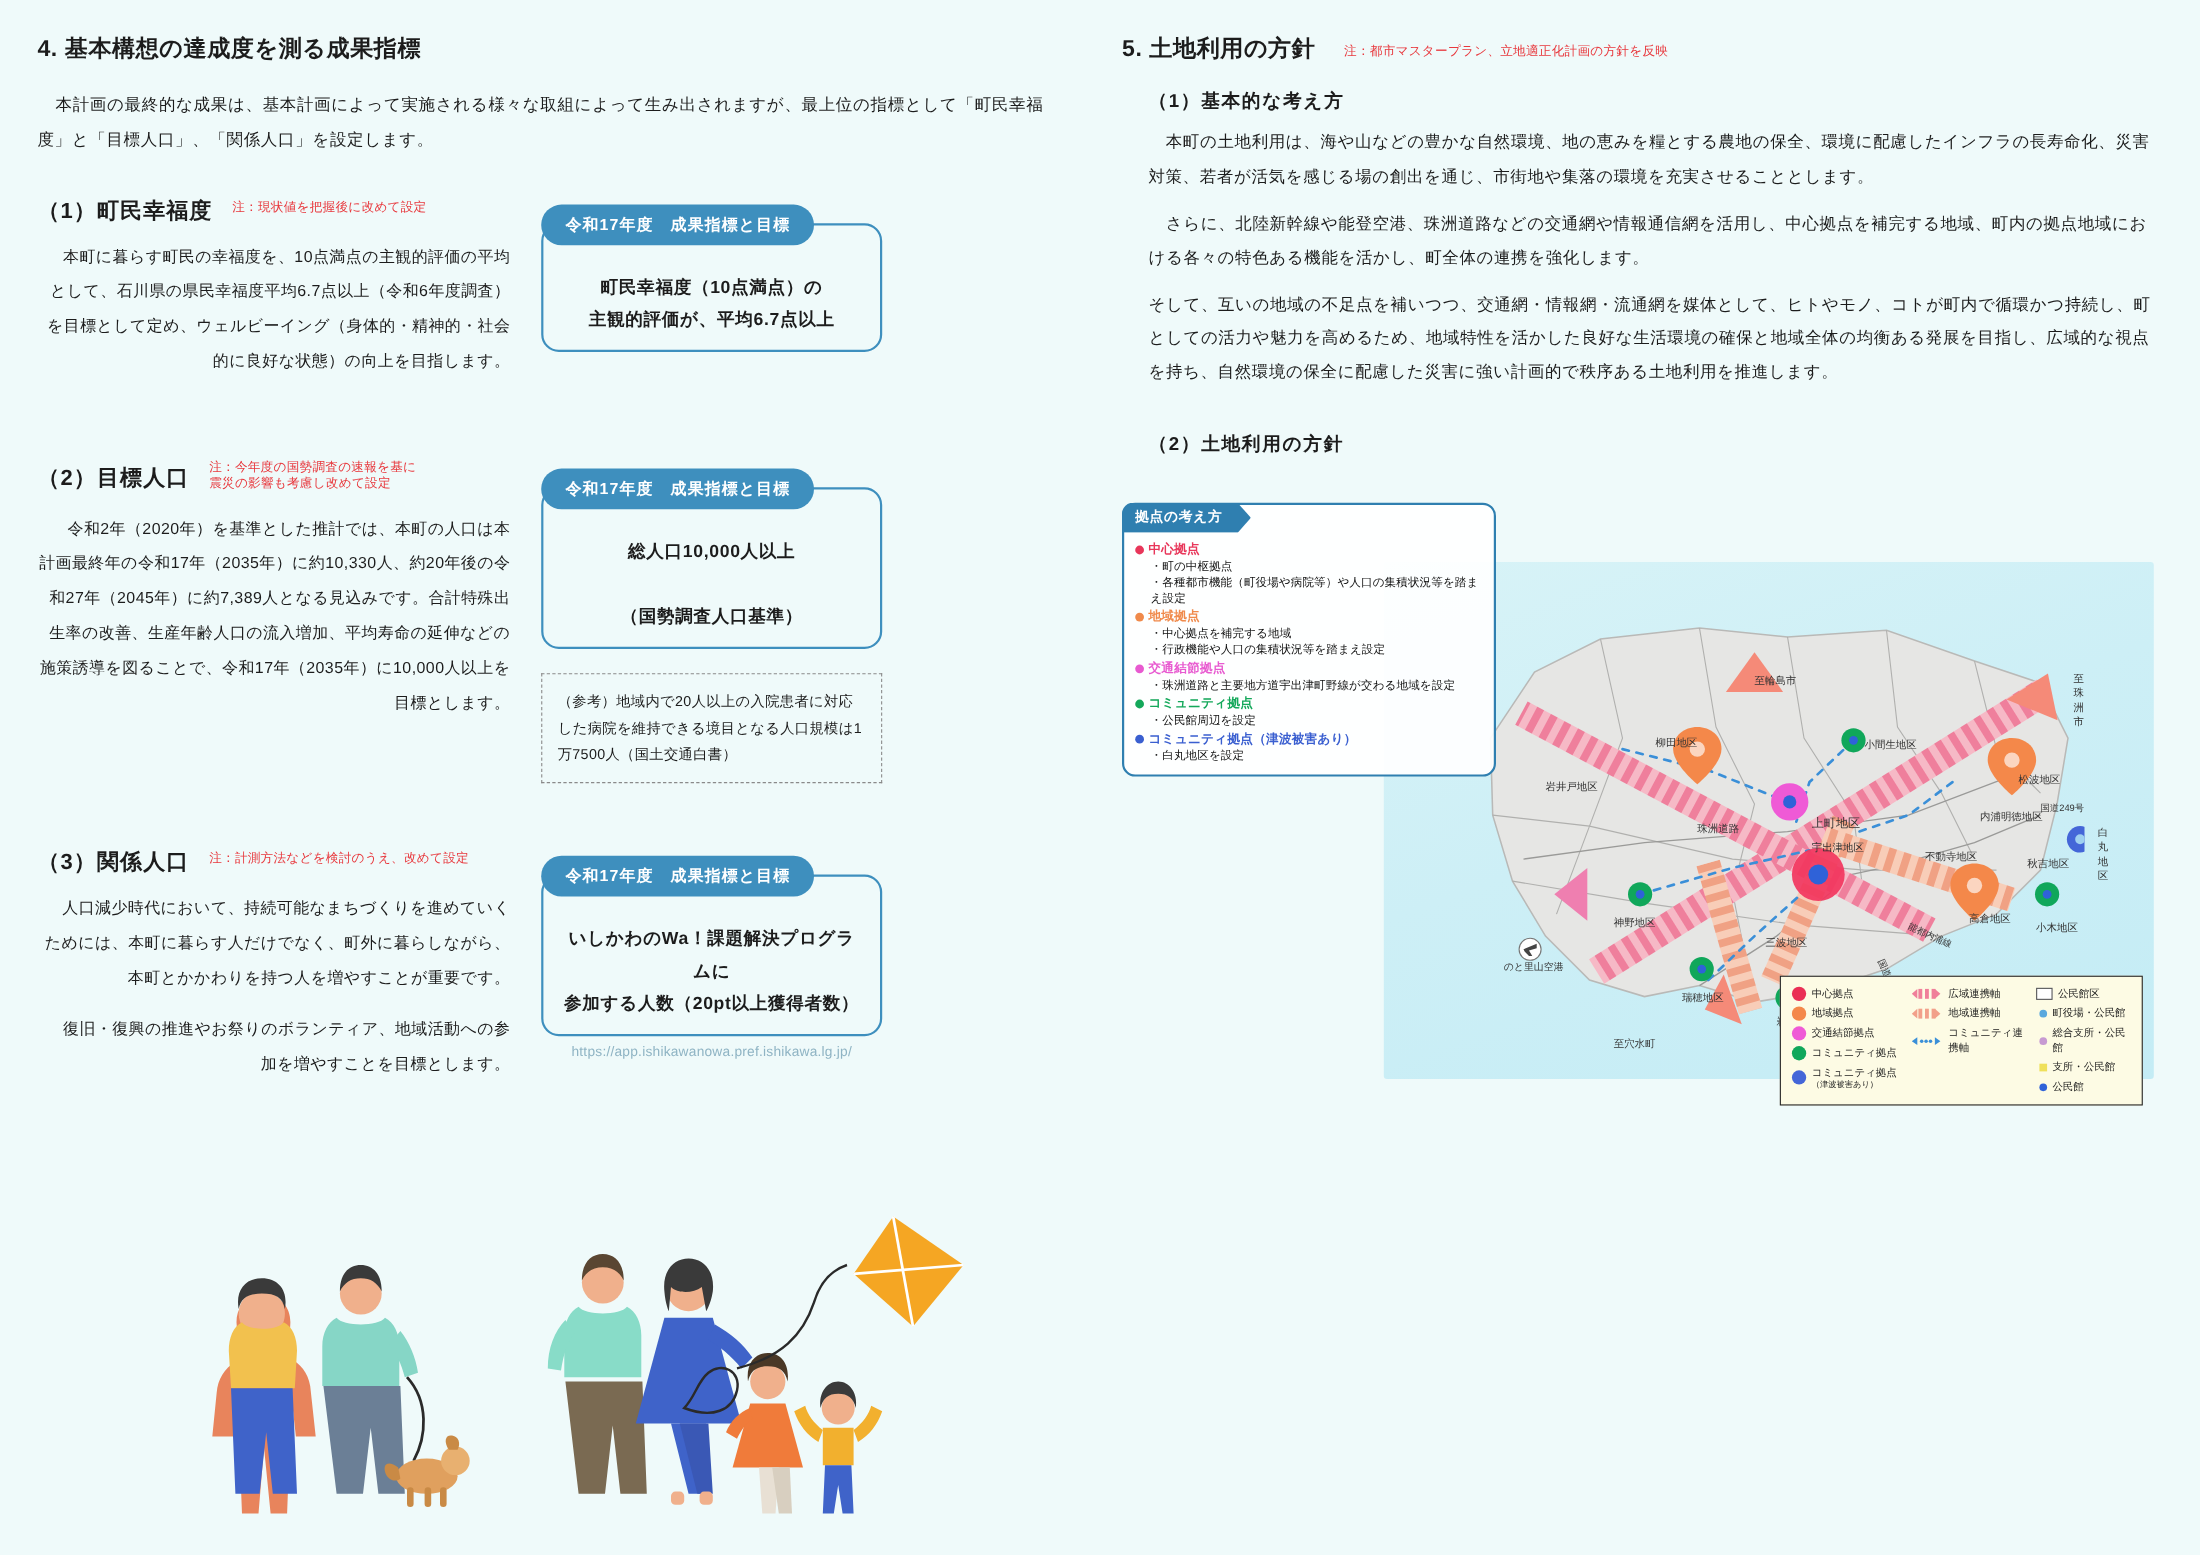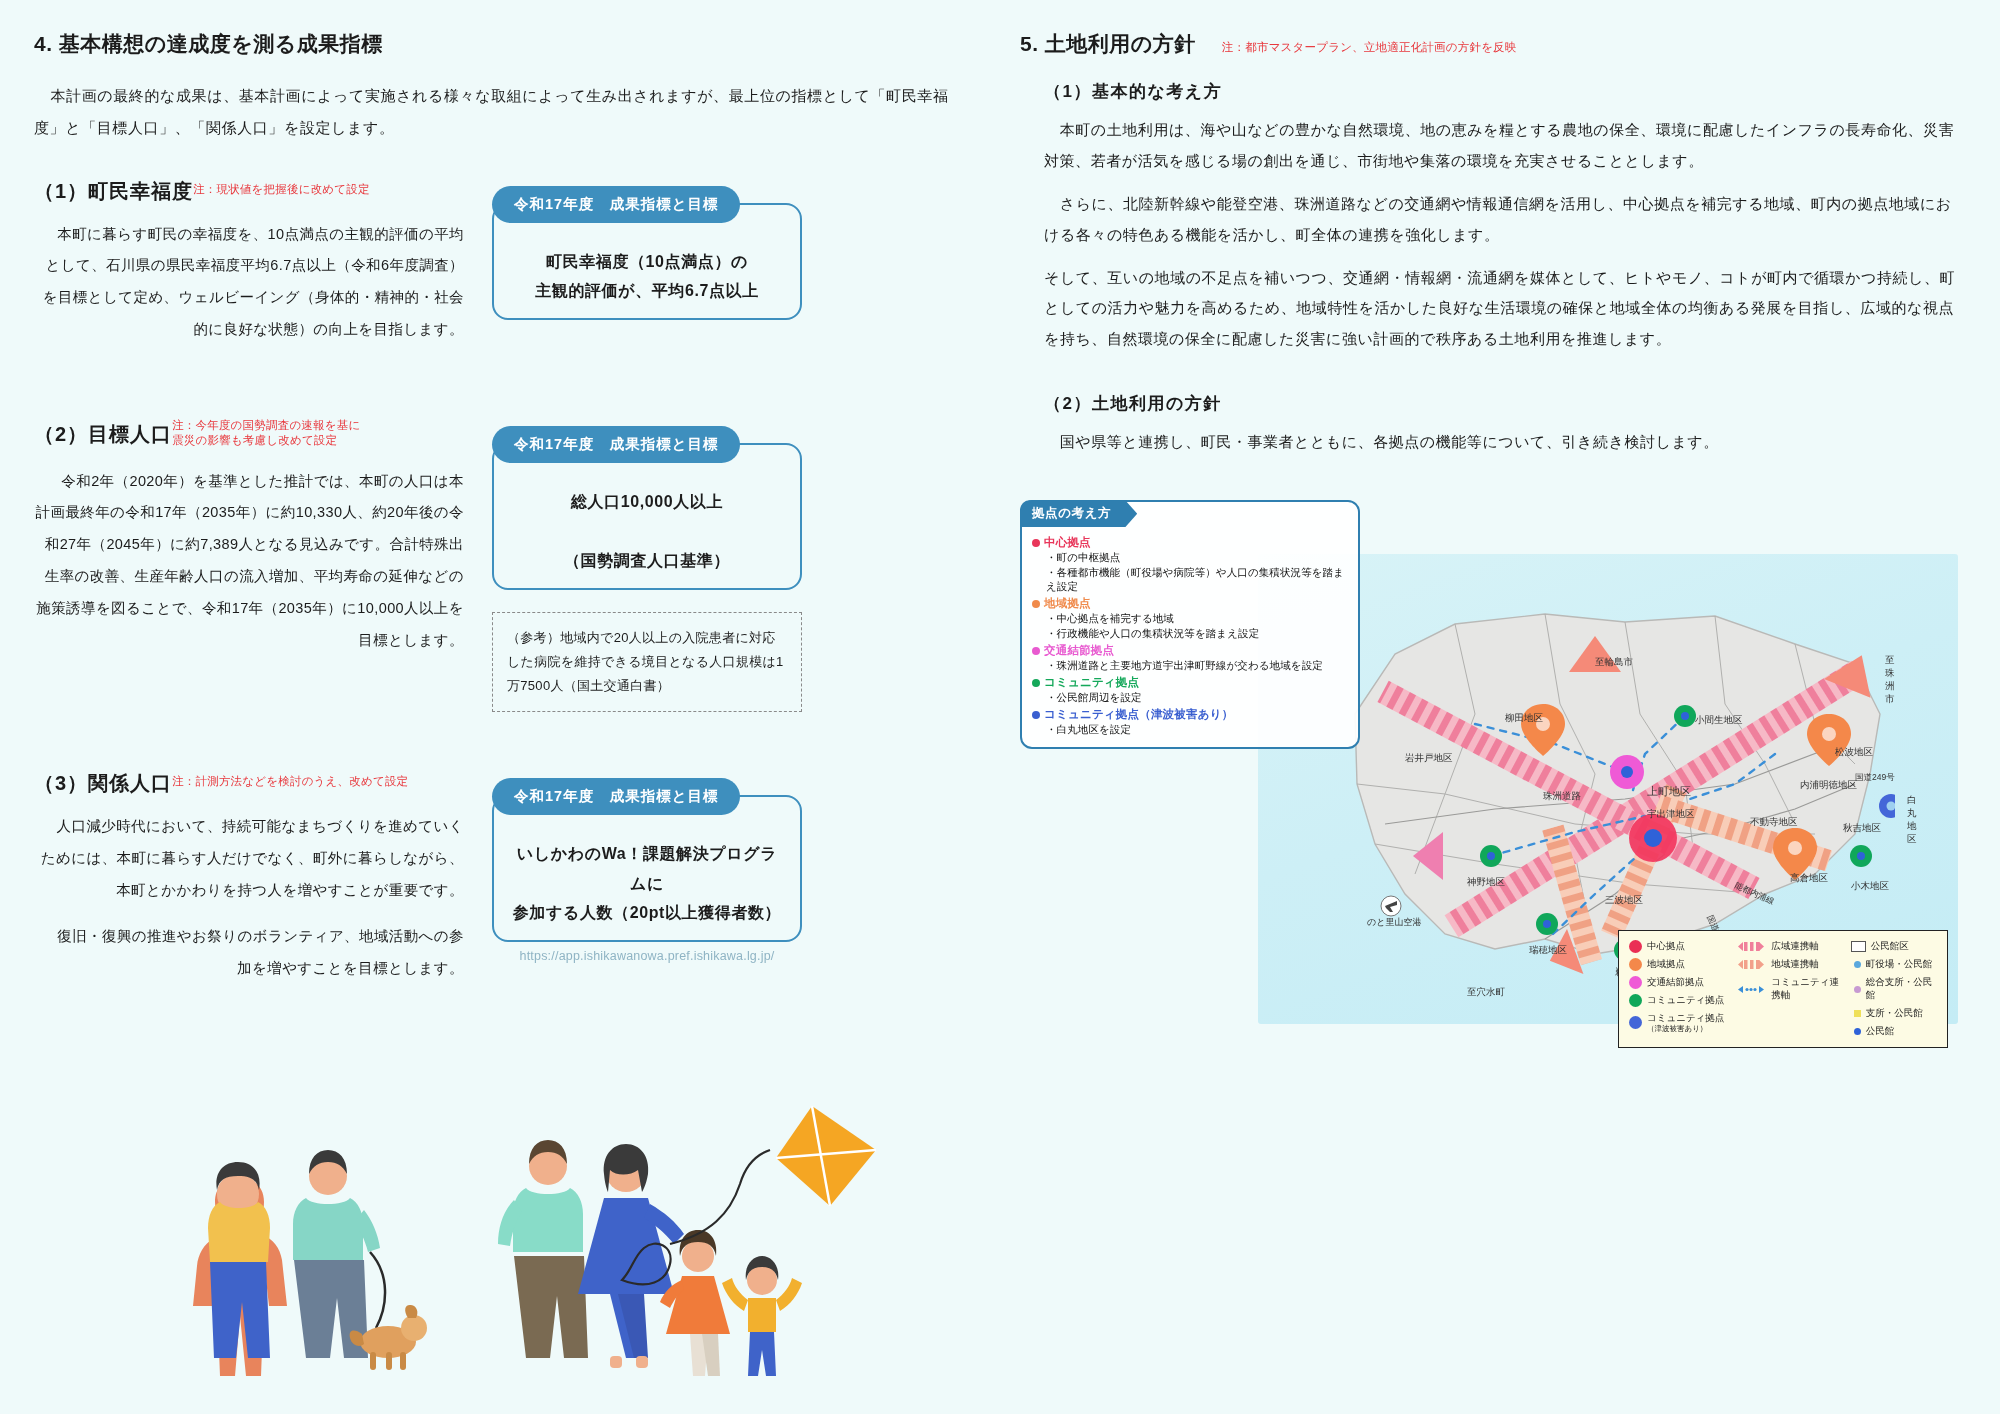--- a/index.html
+++ b/index.html
@@ -29,21 +29,21 @@
     white-space:pre-line;
   }
   .lead{
     font-size:15px;line-height:2.12;margin:22px 0 0 0;
     letter-spacing:.6px;
   }
   .lead.indent{text-indent:1.1em;}
 
   .sub-head{
     font-size:20px;font-weight:bold;letter-spacing:1px;
-    display:flex;align-items:center;
+    display:flex;align-items:center;gap:18px;
     margin:0;
   }
   .sub-head .sh-txt{white-space:nowrap;}
 
   
   .block{position:relative;}
   .body-col{width:430px;}
   .body-col p{
     font-size:14.5px;line-height:2.2;margin:14px 0 0 0;letter-spacing:.4px;
   }
@@ -309,21 +309,20 @@
       <span class="note-red">注：都市マスタープラン、立地適正化計画の方針を反映</span>
     </h1>
 
     <div style="padding-left:24px;">
       <h2 class="r-sub-head" style="margin-top:22px;">（1）基本的な考え方</h2>
       <p class="r-para ind">本町の土地利用は、海や山などの豊かな自然環境、地の恵みを糧とする農地の保全、環境に配慮したインフラの長寿命化、災害対策、若者が活気を感じる場の創出を通じ、市街地や集落の環境を充実させることとします。</p>
       <p class="r-para ind">さらに、北陸新幹線や能登空港、珠洲道路などの交通網や情報通信網を活用し、中心拠点を補完する地域、町内の拠点地域における各々の特色ある機能を活かし、町全体の連携を強化します。</p>
       <p class="r-para">そして、互いの地域の不足点を補いつつ、交通網・情報網・流通網を媒体として、ヒトやモノ、コトが町内で循環かつ持続し、町としての活力や魅力を高めるため、地域特性を活かした良好な生活環境の確保と地域全体の均衡ある発展を目指し、広域的な視点を持ち、自然環境の保全に配慮した災害に強い計画的で秩序ある土地利用を推進します。</p>
 
       <h2 class="r-sub-head" style="margin-top:37px;">（2）土地利用の方針</h2>
-      <p class="r-para ind">国や県等と連携し、町民・事業者とともに、各拠点の機能等について、引き続き検討します。</p>
     </div>
 
     <div class="map-wrap">
       <div class="map-sea"></div>
 
       <div class="map-land">
         <svg viewBox="0 0 600 390" xmlns="http://www.w3.org/2000/svg">
 
           <path d="M60 120 L100 60 L160 30 L250 20 L330 28 L420 22 L500 50 L560 70 L585 120
                    L575 180 L560 240 L520 280 L470 300 L420 330 L360 350 L300 360 L250 345

